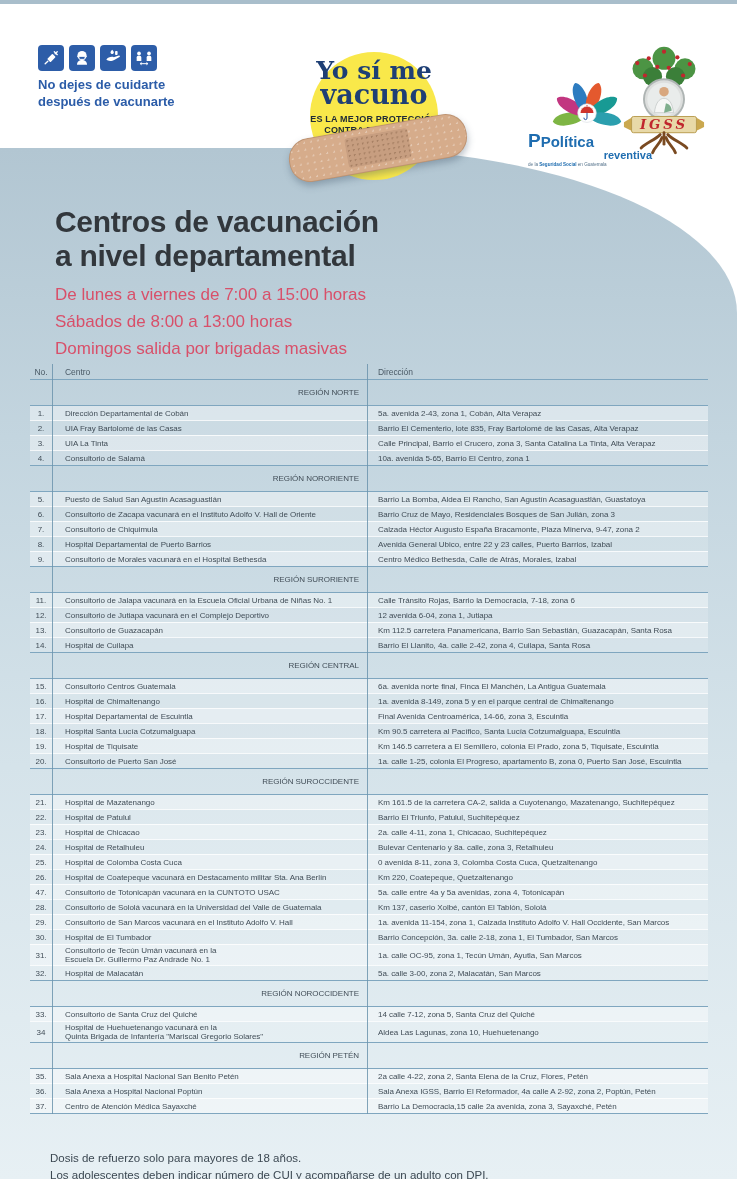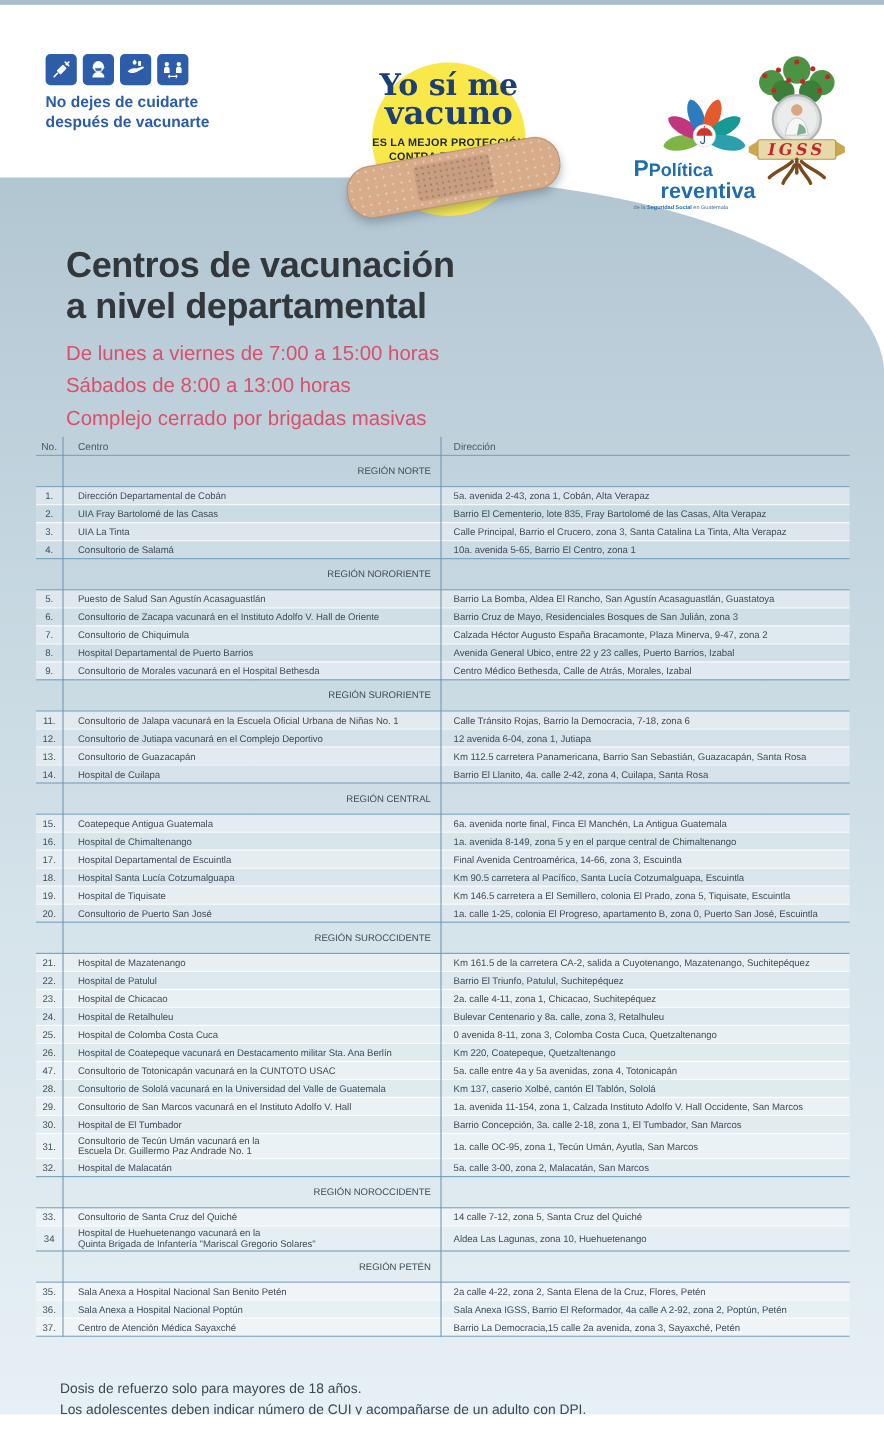--- a/index.html
+++ b/index.html
@@ -29,21 +29,21 @@
   .bandaid{position:absolute;left:288px;top:126px;width:178px;height:42px;background:#d6ac8b;
            border:1px solid rgba(150,104,70,.35);border-radius:21px;transform:rotate(-10deg);z-index:4;
            box-shadow:0 4px 7px rgba(60,80,100,.35);
            background-image:radial-gradient(rgba(255,255,255,.35) 1px,transparent 1px);background-size:7px 7px;}
   .bandaid-pad{position:absolute;left:57px;top:6px;width:64px;height:30px;background:#c79e80;border-radius:4px;
            background-image:radial-gradient(rgba(128,92,66,.45) 1px,transparent 1px);background-size:5px 5px;}
 
   
   .logo-politica{position:absolute;left:522px;top:66px;width:130px;text-align:center;z-index:3;}
   .logo-politica .lp-t1{color:#1f6db0;font-weight:bold;font-size:15px;line-height:.95;text-align:left;margin-left:6px;}
-  .logo-politica .lp-t2{color:#1f6db0;font-weight:bold;font-size:18px;line-height:.95;text-align:center;margin-left:6px;}
+  .logo-politica .lp-t2{color:#1f6db0;font-weight:bold;font-size:11px;line-height:.95;text-align:right;margin-left:6px;}
   .logo-politica .lp-tag{color:#5b7florentine;}
   .lp-tag{color:#53718a;font-size:4.6px;text-align:left;margin-left:6px;margin-top:2px;}
   .lp-tag b{color:#1f6db0;}
   .logo-igss{position:absolute;left:616px;top:44px;width:96px;height:124px;z-index:3;}
 
   
   .title{position:absolute;left:55px;top:205px;z-index:3;color:#32373c;font-weight:800;font-size:30px;line-height:34px;letter-spacing:-.3px;}
   .schedule{position:absolute;left:55px;top:281px;z-index:3;color:#d8506a;font-size:17px;line-height:27px;}
 
   
@@ -207,21 +207,21 @@
     </svg>
   </div>
 
   <div class="title">
     <div>Centros de vacunación</div>
     <div>a nivel departamental</div>
   </div>
   <div class="schedule">
     <div>De lunes a viernes de 7:00 a 15:00 horas</div>
     <div>Sábados de 8:00 a 13:00 horas</div>
-    <div>Complejo cerrado por brigadas masivas</div>
+    <div>Domingos salida por brigadas masivas</div>
   </div>
 
   <div class="vtable">
     <div class="vline v1"></div>
     <div class="vline v2"></div>
     <div class="row cols-row">
       <div class="c no">No.</div>
       <div class="c centro">Centro</div>
       <div class="c dir">Dirección</div>
     </div>
@@ -334,21 +334,21 @@
 
   <section class="region">
     <div class="row head-row">
       <div class="c no"></div>
       <div class="c centro region-name">REGIÓN CENTRAL</div>
       <div class="c dir"></div>
     </div>
     <div class="rows">
   <div class="row data-row">
     <div class="c no">15.</div>
-    <div class="c centro">Coatepeque Antigua Guatemala</div>
+    <div class="c centro">Consultorio Centros Guatemala</div>
     <div class="c dir">6a. avenida norte final, Finca El Manchén, La Antigua Guatemala</div>
   </div>
 
   <div class="row data-row">
     <div class="c no">16.</div>
     <div class="c centro">Hospital de Chimaltenango</div>
     <div class="c dir">1a. avenida 8-149, zona 5 y en el parque central de Chimaltenango</div>
   </div>
 
   <div class="row data-row">

